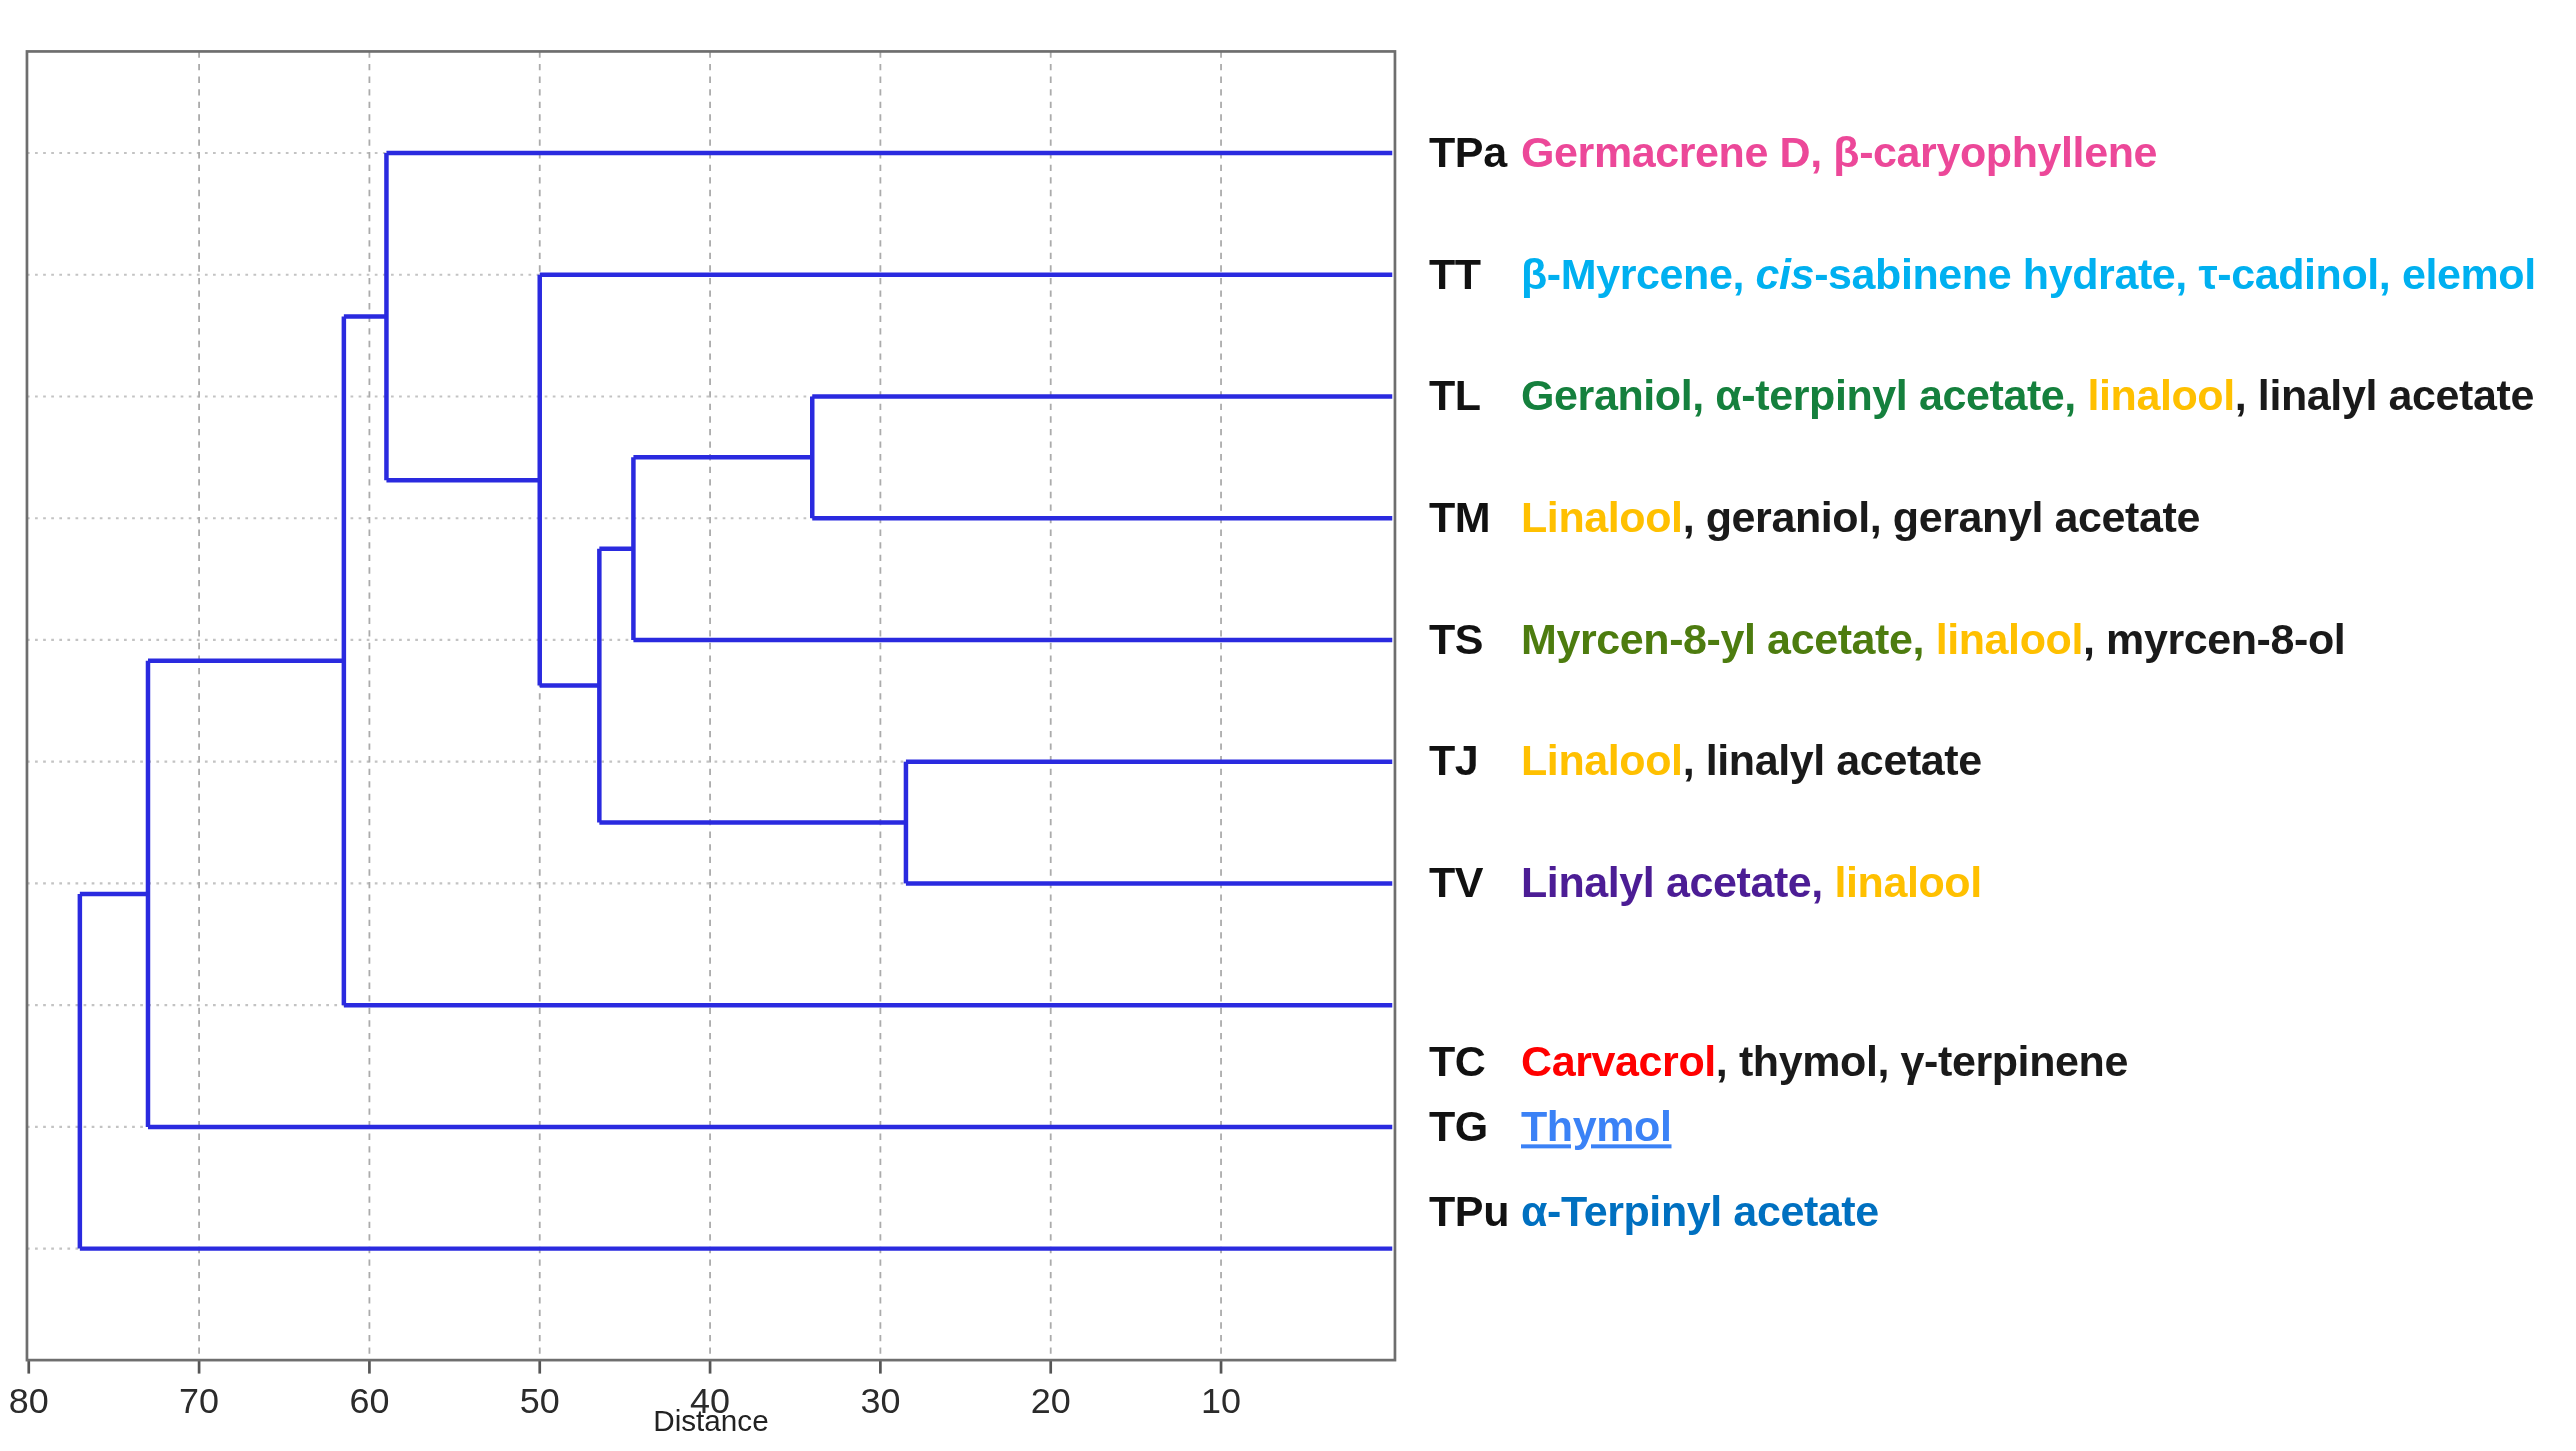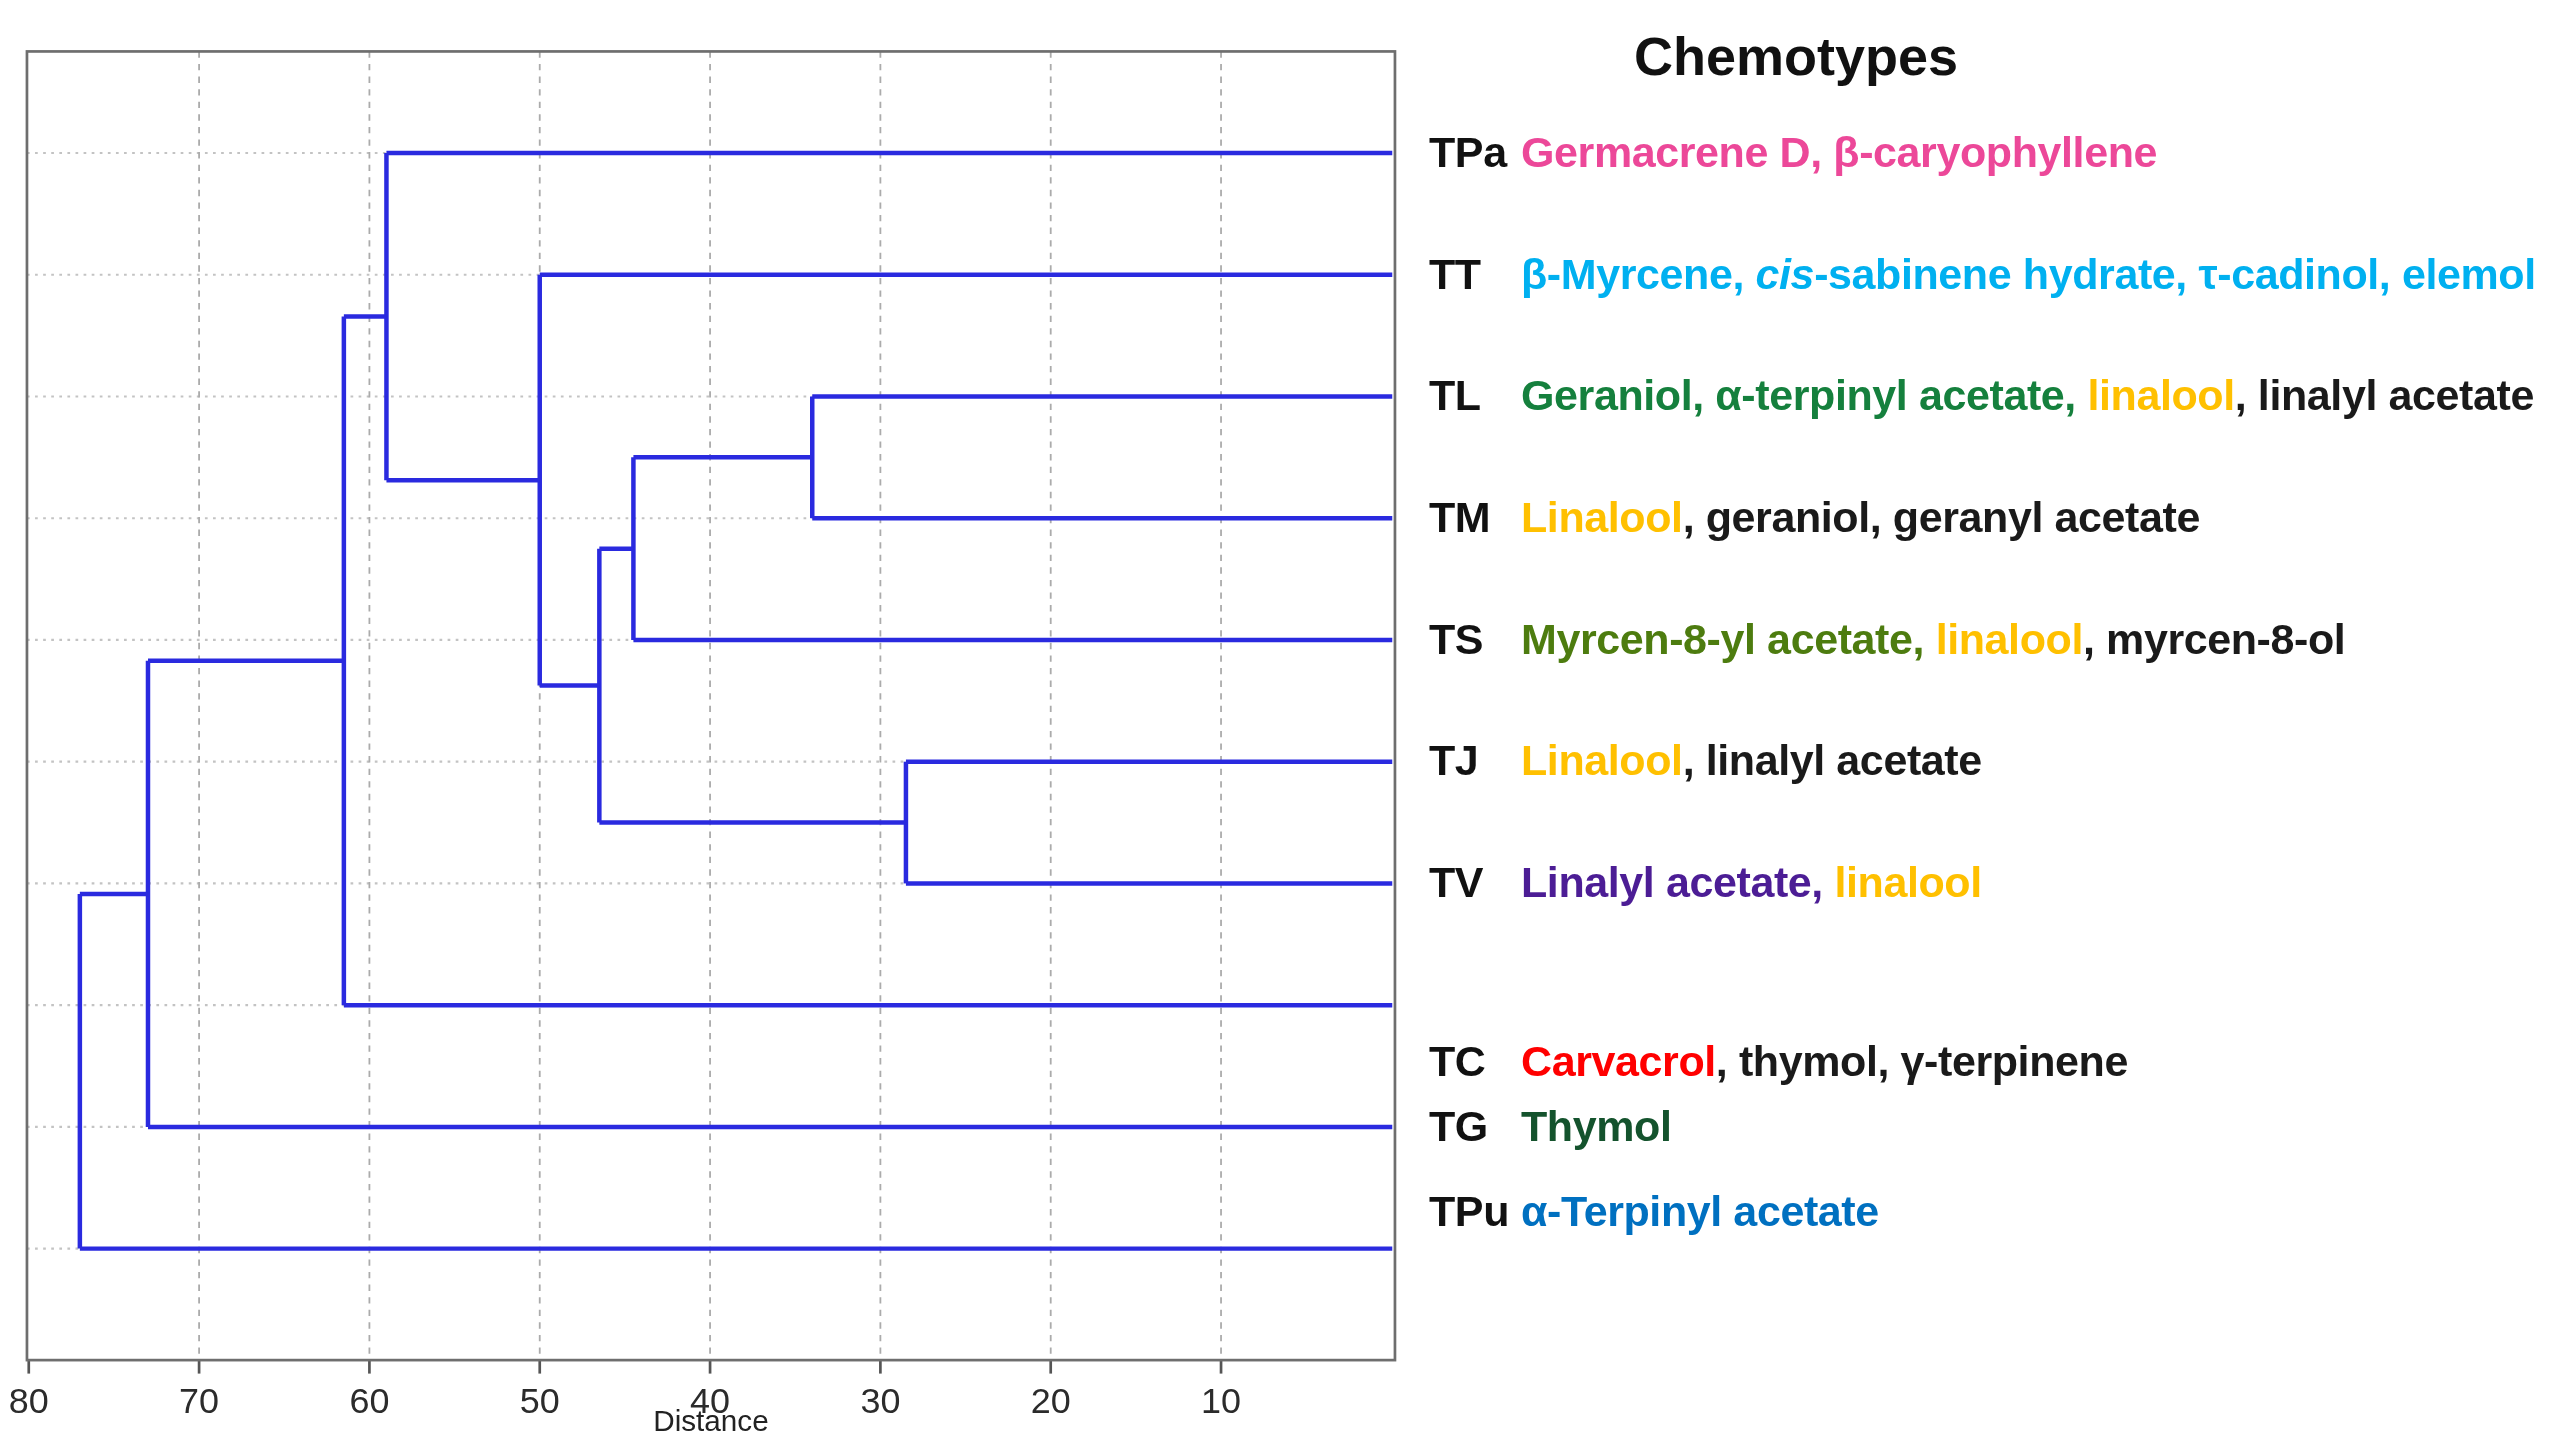--- a/index.html
+++ b/index.html
@@ -32,21 +32,20 @@
     display:inline-block;
     width:92px;
     color:#111111;
   }
   .leaf-row .seg.italic{font-style:italic;}
 </style>
 </head>
 <body>
 <div class="canvas">
 
-  <div class="chart-title">Chemotypes</div>
   <svg class="plot" id="plot-svg" width="2576" height="1452" viewBox="0 0 2866 1615">
       <line x1="30" y1="170" x2="1552" y2="170" stroke="#c3c3c3" stroke-width="2.4" stroke-dasharray="3 6"></line>
       <line x1="30" y1="305.44" x2="1552" y2="305.44" stroke="#c3c3c3" stroke-width="2.4" stroke-dasharray="3 6"></line>
       <line x1="30" y1="440.88" x2="1552" y2="440.88" stroke="#c3c3c3" stroke-width="2.4" stroke-dasharray="3 6"></line>
       <line x1="30" y1="576.3199999999999" x2="1552" y2="576.3199999999999" stroke="#c3c3c3" stroke-width="2.4" stroke-dasharray="3 6"></line>
       <line x1="30" y1="711.76" x2="1552" y2="711.76" stroke="#c3c3c3" stroke-width="2.4" stroke-dasharray="3 6"></line>
       <line x1="30" y1="847.2" x2="1552" y2="847.2" stroke="#c3c3c3" stroke-width="2.4" stroke-dasharray="3 6"></line>
       <line x1="30" y1="982.64" x2="1552" y2="982.64" stroke="#c3c3c3" stroke-width="2.4" stroke-dasharray="3 6"></line>
       <line x1="30" y1="1118.08" x2="1552" y2="1118.08" stroke="#c3c3c3" stroke-width="2.4" stroke-dasharray="3 6"></line>
       <line x1="30" y1="1253.52" x2="1552" y2="1253.52" stroke="#c3c3c3" stroke-width="2.4" stroke-dasharray="3 6"></line>
@@ -106,18 +105,18 @@
     </svg>
   <div id="rows-layer">
       <div class="leaf-row" style="top: 153px;"><span class="code">TPa</span><span><span class="seg" style="color: #ec4899;">Germacrene D, β-caryophyllene</span></span></div>
       <div class="leaf-row" style="top: 275px;"><span class="code">TT</span><span><span class="seg" style="color: rgb(0, 176, 240);">β-Myrcene, </span><span class="seg italic" style="color: rgb(0, 176, 240);">cis</span><span class="seg" style="color: rgb(0, 176, 240);">-sabinene hydrate, τ-cadinol, elemol</span></span></div>
       <div class="leaf-row" style="top: 396px;"><span class="code">TL</span><span><span class="seg" style="color: #15803d;">Geraniol, α-terpinyl acetate, </span><span class="seg" style="color: rgb(255, 192, 0);">linalool</span><span class="seg" style="color: rgb(26, 26, 26);">, linalyl acetate</span></span></div>
       <div class="leaf-row" style="top: 518px;"><span class="code">TM</span><span><span class="seg" style="color: rgb(255, 192, 0);">Linalool</span><span class="seg" style="color: rgb(26, 26, 26);">, geraniol, geranyl acetate</span></span></div>
       <div class="leaf-row" style="top: 640px;"><span class="code">TS</span><span><span class="seg" style="color: #4d7c0f; margin-top: 24px;">Myrcen-8-yl acetate, </span><span class="seg" style="color: rgb(255, 192, 0);">linalool</span><span class="seg" style="color: rgb(26, 26, 26);">, myrcen-8-ol</span></span></div>
       <div class="leaf-row" style="top: 761px;"><span class="code">TJ</span><span><span class="seg" style="color: rgb(255, 192, 0);">Linalool</span><span class="seg" style="color: rgb(26, 26, 26);">, linalyl acetate</span></span></div>
       <div class="leaf-row" style="top: 883px;"><span class="code">TV</span><span><span class="seg" style="color: #4c1d95;">Linalyl acetate, </span><span class="seg" style="color: rgb(255, 192, 0);">linalool</span></span></div>
       <div class="leaf-row" style="top: 1062px;"><span class="code">TC</span><span><span class="seg" style="color: rgb(255, 0, 0);">Carvacrol</span><span class="seg" style="color: rgb(26, 26, 26);">, thymol, γ-terpinene</span></span></div>
-      <div class="leaf-row" style="top: 1127px;"><span class="code">TG</span><span><span class="seg" style="color: #14532d;">Thymol</span></span></div>
+      <div class="leaf-row" style="top: 1127px;"><span class="code">TG</span><span><span class="seg" style="color: #3b82f6; text-decoration: underline;">Thymol</span></span></div>
       <div class="leaf-row" style="top: 1212px;"><span class="code">TPu</span><span><span class="seg" style="color: rgb(0, 112, 192);">α-Terpinyl acetate</span></span></div>
     </div>
 
 </div>
 
 
 </body></html>

